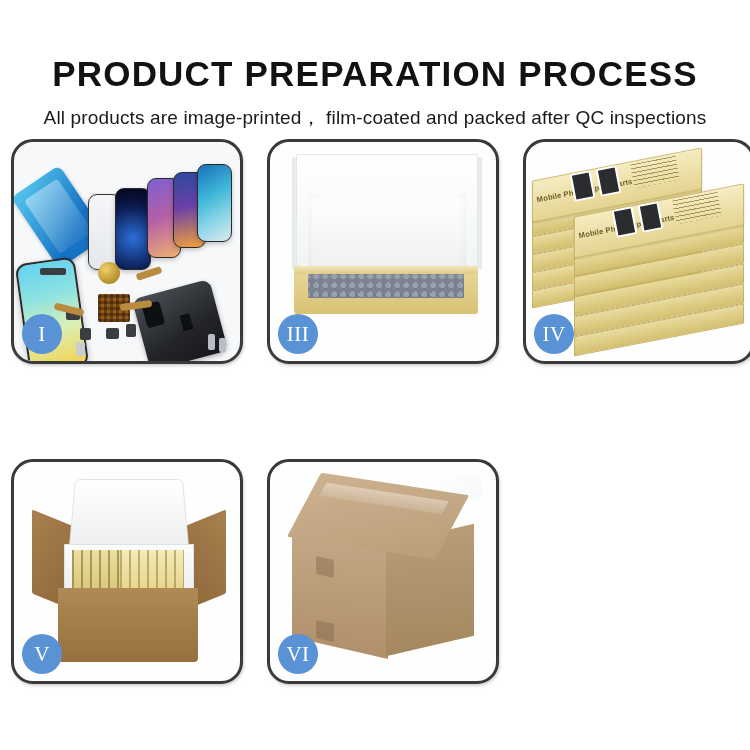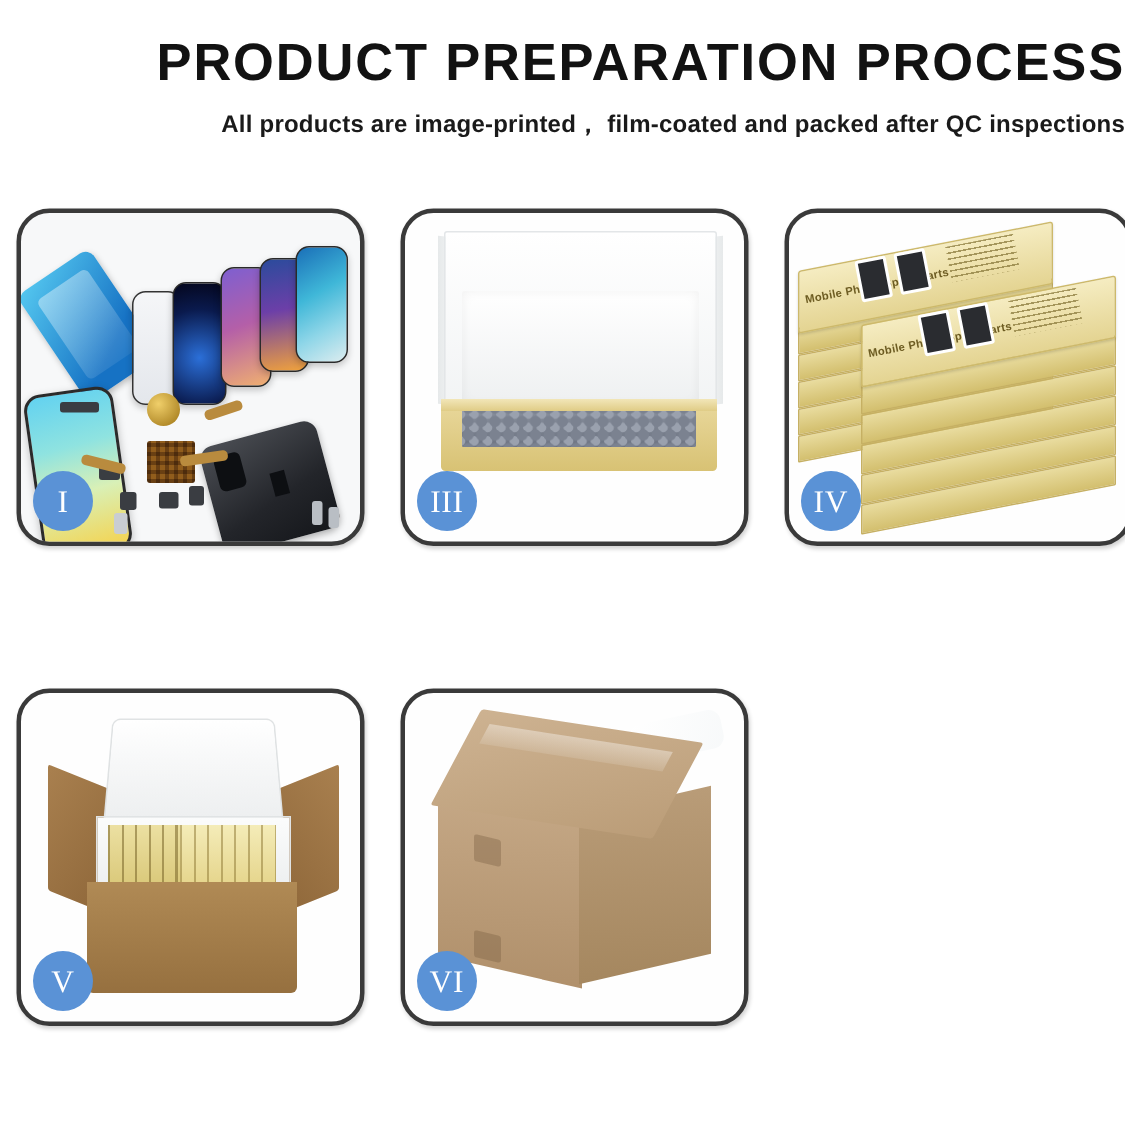--- a/index.html
+++ b/index.html
@@ -15,37 +15,37 @@
   }
   .page {
     position: relative;
     width: 750px;
     height: 750px;
     box-sizing: border-box;
   }
 
   
   .header {
-    padding-top: 24px;
-    text-align: right;
+    padding-top: 56px;
+    text-align: center;
   }
   .title {
     font-family: "Liberation Sans", sans-serif;
     font-size: 35px;
     font-weight: 700;
     letter-spacing: 1.2px;
     color: #121212;
     line-height: 1.05;
     margin: 0;
     white-space: nowrap;
   }
   .subtitle {
     font-family: "Liberation Sans", sans-serif;
-    font-size: 16px;
-    font-weight: 700;
+    font-size: 19px;
+    font-weight: 400;
     color: #1a1a1a;
     margin: 12px 0 0 0;
     letter-spacing: 0.15px;
     white-space: nowrap;
   }
 
   
   .grid {
     position: absolute;
     left: 11px;

